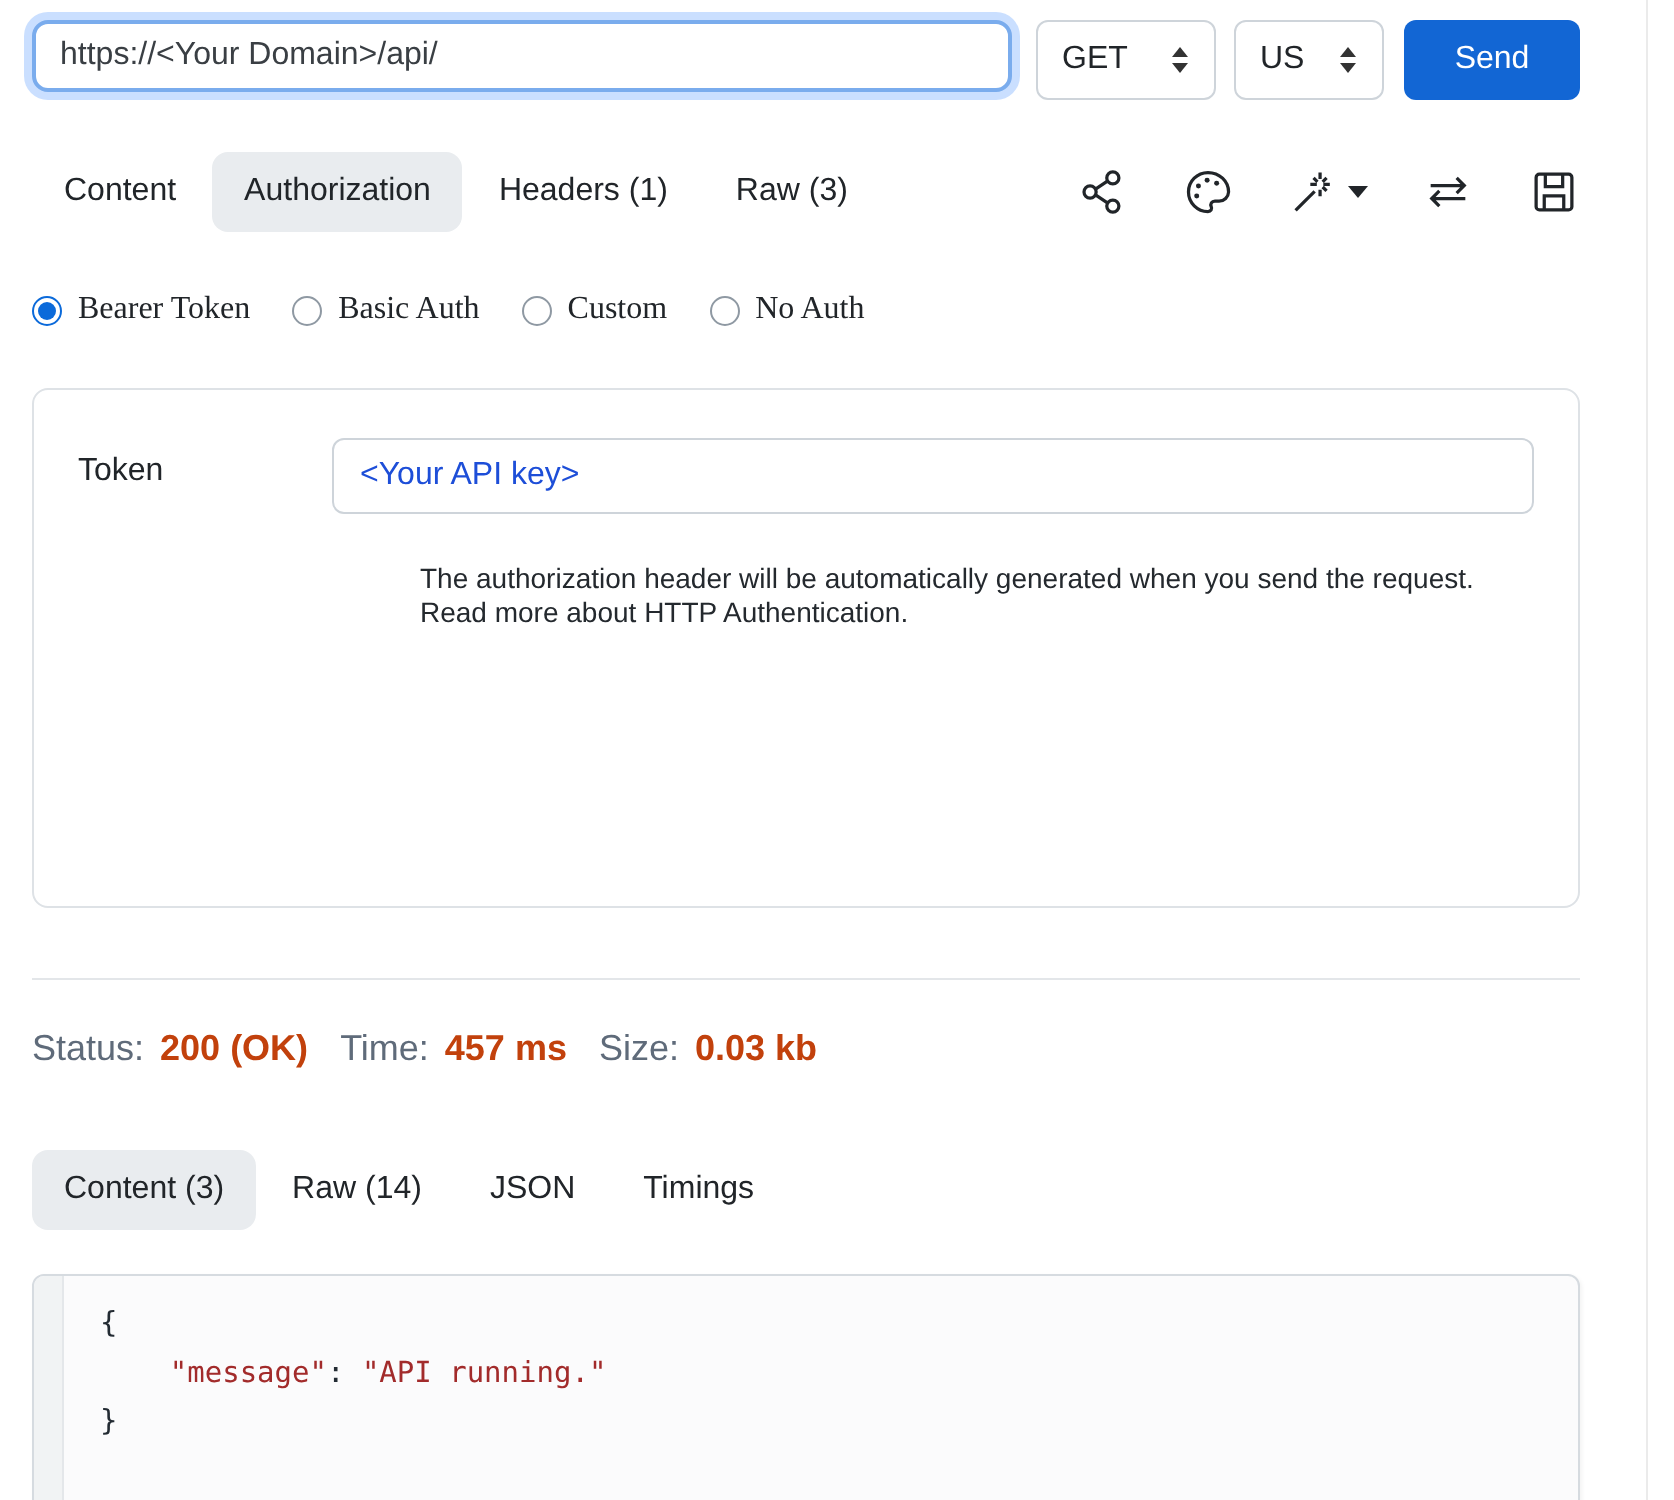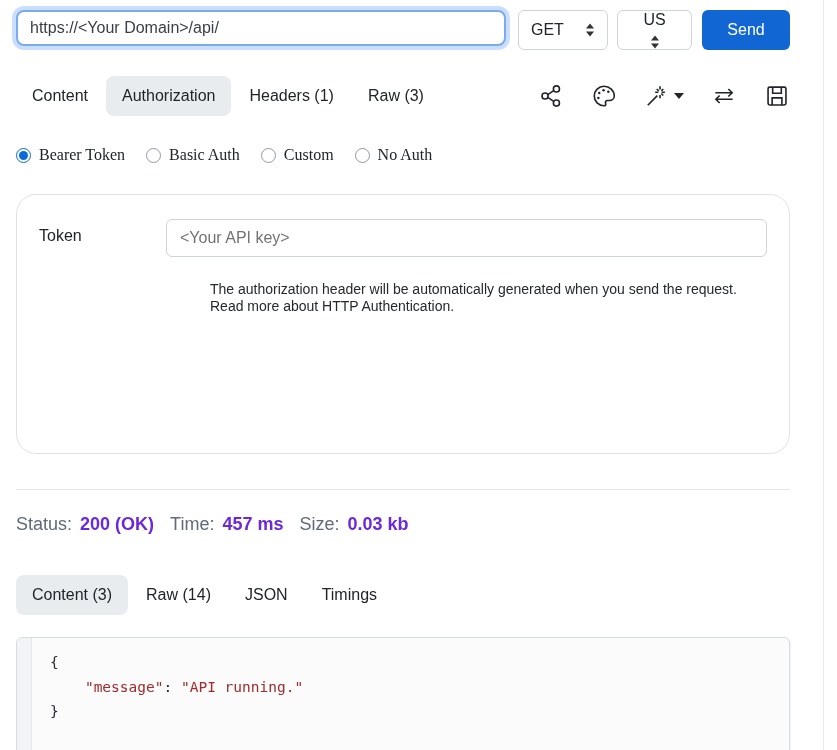--- a/index.html
+++ b/index.html
@@ -10,21 +10,21 @@
 
   
   .request-bar { display:flex; margin-top:10px; }
   .url-input { flex:1; height:36px; border:2px solid #7aaced; border-radius:8px;
     box-shadow:0 0 0 4px rgba(13,110,253,.22); font-size:16px; padding:0 12px;
     color:#3a3f44; outline:none; font-family:"Liberation Sans", sans-serif; }
   .select { height:40px; border:1px solid #ced4da; border-radius:6px; background:#fff;
     display:flex; align-items:center; justify-content:space-between; padding:0 12px;
     font-size:16px; cursor:pointer; }
   .method-select { width:90px; margin-left:12px; }
-  .region-select { width:75px; margin-left:9px;flex-direction:column; }
+  .region-select { width:75px; margin-left:9px; }
   .send-btn { width:88px; height:40px; margin-left:10px; background:#1266d4; color:#fff;
     border:none; border-radius:6px; font-size:16px; cursor:pointer;
     font-family:"Liberation Sans", sans-serif; }
 
   
   .tabs-row { display:flex; align-items:center; margin-top:26px; }
   .tab { font-size:16px; padding:11px 16px; border-radius:8px; cursor:pointer; margin-right:2px; white-space:nowrap; }
   .tab.active { background:#e9ecef; }
   .icon-group { margin-left:auto; display:flex; align-items:center; gap:27px; }
   .icon-btn { display:flex; align-items:center; cursor:pointer; color:#212529; }
@@ -33,36 +33,36 @@
     border-top:6px solid #212529; margin-left:4px; }
 
   
   .auth-row { display:flex; align-items:center; gap:21px; margin-top:30px; font-size:16px;font-family:Liberation Serif, serif; }
   .radio-option { display:flex; align-items:center; gap:8px; cursor:pointer; }
   .radio { position:relative; width:15px; height:15px; border:1px solid #8f99a3; border-radius:50%; background:#fff; flex:none; }
   .radio.checked { border-color:#0b6ada; }
   .radio.checked::after { content:""; position:absolute; inset:2px; border-radius:50%; background:#0b6ada; }
 
   
-  .token-panel { margin-top:30px; border:1px solid #dee2e6; border-radius:20px; height:260px;
+  .token-panel { margin-top:30px; border:1px solid #dee2e6; border-radius:8px; height:260px;
     padding:24px 22px; display:flex; align-items:flex-start; }
   .token-label { width:127px; font-size:16px; padding-top:8px; flex:none; }
   .token-main { flex:1; }
   .token-input { width:100%; height:38px; border:1px solid #ced4da; border-radius:6px;
-    padding:0 13px; font-size:16px; color:#737373; outline:none;
+    padding:0 13px; font-size:16px; color:#1d4ed8; outline:none;
     font-family:"Liberation Sans", sans-serif; }
   .token-help { margin-top:24px; font-size:14px; line-height:17px; color:#24292e; max-width:610px;margin-left:44px; }
 
   .divider { height:1px; background:#e3e6e9; margin-top:35px; }
 
   
   .status-row { margin-top:24px; font-size:18px; display:flex; gap:16px; }
   .status-pair { display:flex; gap:8px; }
   .status-label { color:#5f6b7a; }
-  .status-value { color:#6d28d9; font-weight:700; }
+  .status-value { color:#c2410c; font-weight:700; }
 
   .response-tabs { margin-top:40px; }
 
   
   .code-block { margin-top:22px; border:1px solid #d6dbe0; border-radius:6px; background:#fbfbfc;
     height:130px; display:flex; overflow:hidden; box-shadow:1px 1px 2px rgba(0,0,0,.05); }
   .code-gutter { width:15px; background:#f1f3f4; border-right:1px solid #e4e7ea; flex:none; }
   .code-area { padding:12px 18px; font-family:"DejaVu Sans Mono", monospace;
     font-size:14.5px; line-height:24.5px; color:#232b33; }
   .code-line.indented { padding-left:4ch; }

